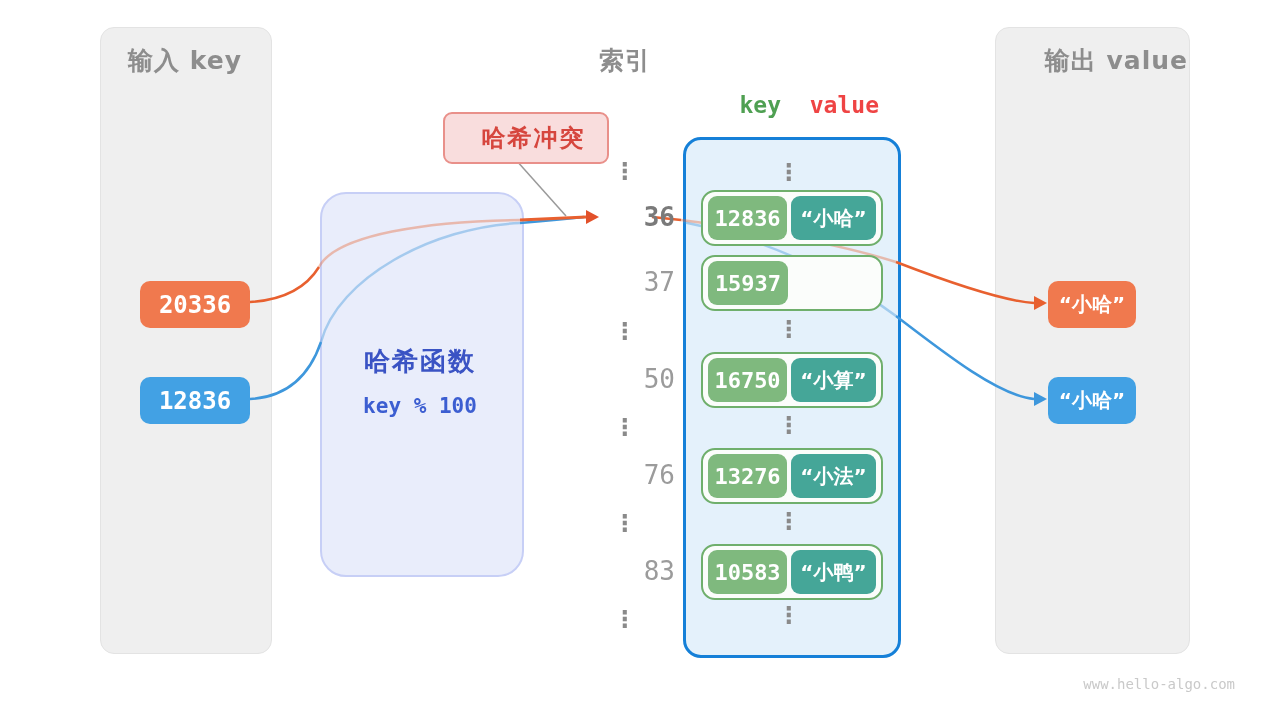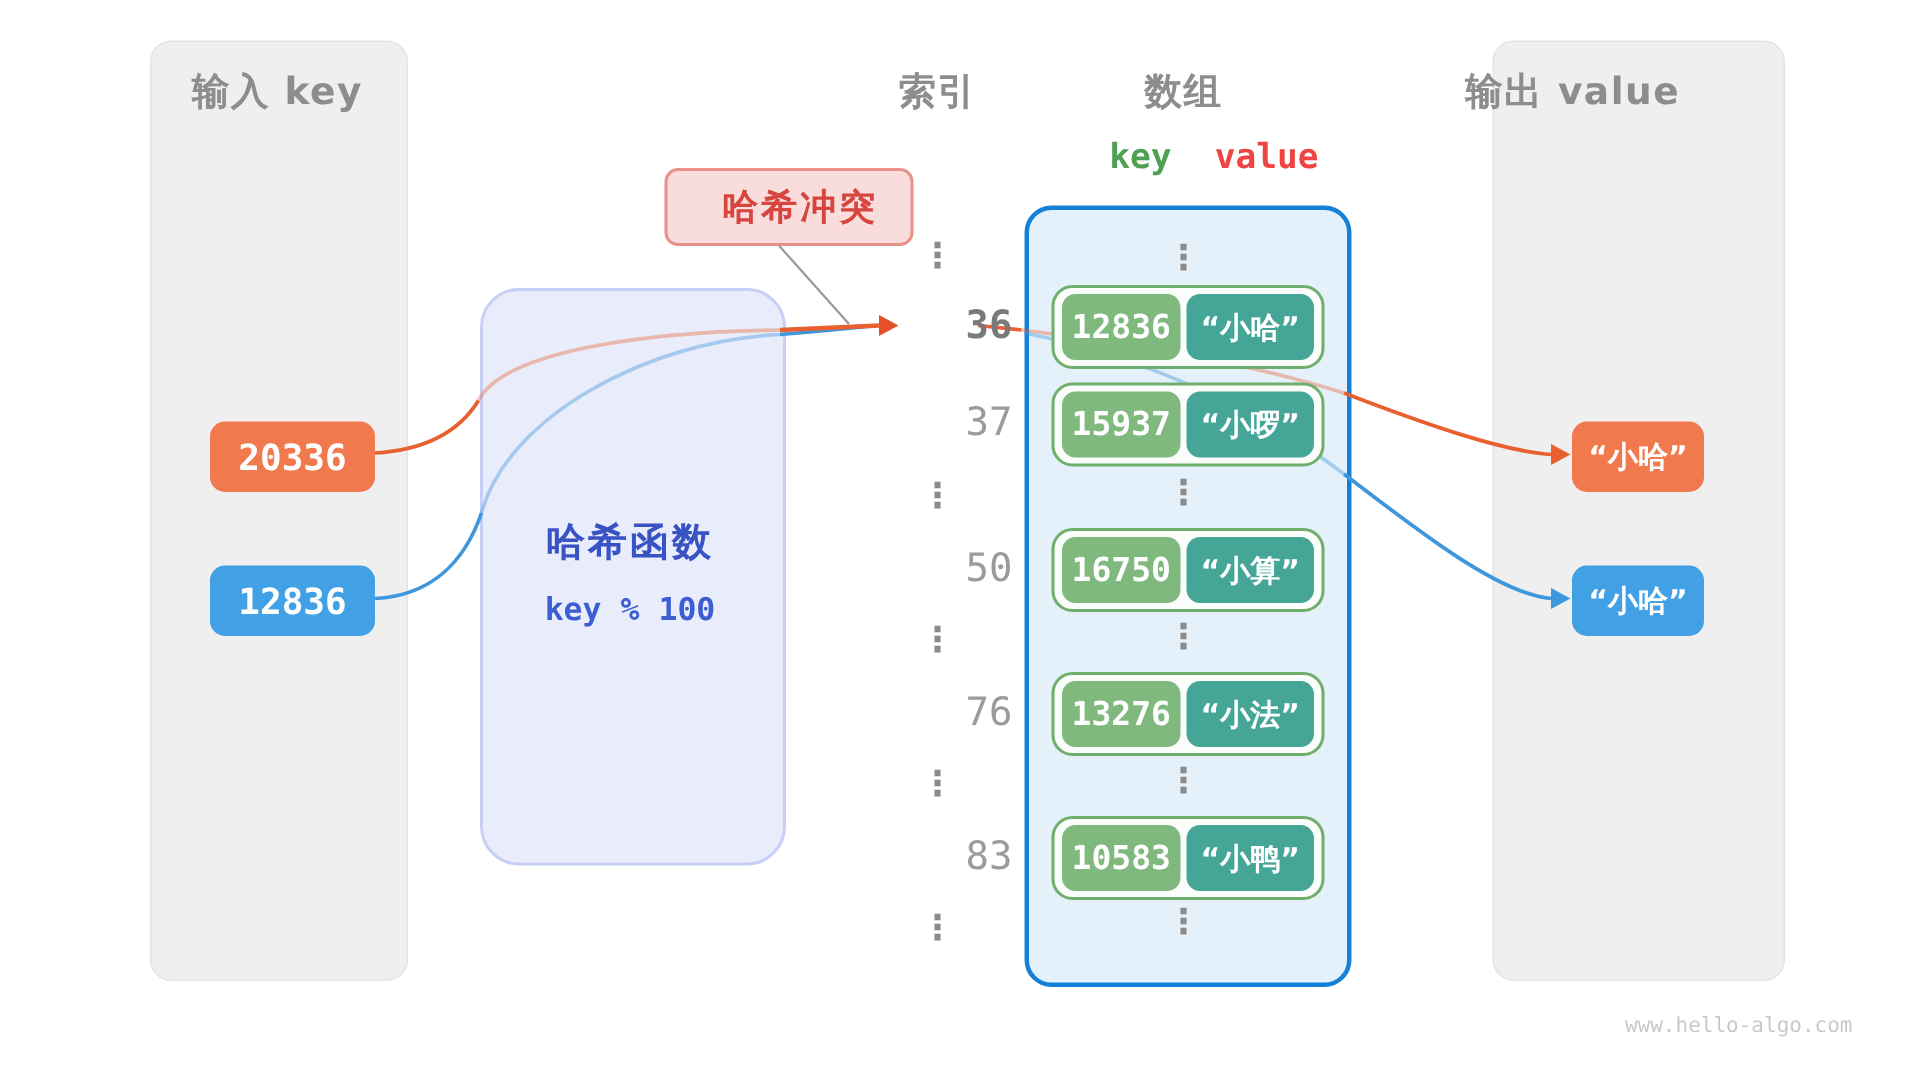--- a/index.html
+++ b/index.html
@@ -70,23 +70,22 @@
     <path d="M 319 267 C 336 234 430 221 520 220" stroke="#E8602F" stroke-width="2.5" fill="none" opacity="0.38"></path>
     <path d="M 520 220 C 545 219 565 218 586 217" stroke="#E8602F" stroke-width="3" fill="none"></path>
     <polygon points="586,210 599,217 586,224" fill="#E2512A"></polygon>
     <path d="M 652 217 L 681 220" stroke="#E8602F" stroke-width="2.5" fill="none"></path>
     <path d="M 681 220 C 760 230 832 242 896 262" stroke="#E8602F" stroke-width="2.5" fill="none" opacity="0.38"></path>
     <path d="M 896 262 C 948 282 1002 301 1034 303" stroke="#E8602F" stroke-width="2.5" fill="none"></path>
     <polygon points="1034,296 1047,303 1034,310" fill="#E8602F"></polygon>
   </svg>
 
   <div class="abs z2 panel-title" style="left:100px;top:44px;width:170px;">输入 key</div>
-  <div class="abs z2 panel-title" style="left:952px;top:44px;width:193px;">输出 value</div>
+  <div class="abs z2 panel-title" style="left:995px;top:44px;width:193px;text-align:right;">输出 value</div>
   <div class="abs z2 panel-title" style="left:575px;top:44px;width:100px;">索引</div>
-  <div class="abs z2 panel-title" style="left:729px;top:44px;width:120px;">数组</div>
 
   <div class="abs z2 keybox orange" style="left:140px;top:281px;width:110px;height:47px;">20336</div>
   <div class="abs z2 keybox blue" style="left:140px;top:377px;width:110px;height:47px;">12836</div>
 
   <div class="abs z2 hash-title" style="left:320px;top:344px;width:200px;">哈希函数</div>
   <div class="abs z2 hash-formula" style="left:320px;top:394px;width:200px;">key % 100</div>
 
   <div class="abs z2 collision" style="left:443px;top:112px;width:147px;height:48px;">哈希冲突</div>
 
   <div class="abs z2 vdots" style="left:575px;top:160px;">⋮</div>
@@ -108,21 +107,20 @@
   <div class="abs z2 vdots" style="left:739px;top:414px;">⋮</div>
   <div class="abs z2 vdots" style="left:739px;top:510px;">⋮</div>
   <div class="abs z2 vdots" style="left:739px;top:604px;">⋮</div>
 
   <div class="abs z2 pair" style="left:701px;top:190px;width:182px;height:56px;">
     <div class="pair-key">12836</div>
     <div class="pair-val">“小哈”</div>
   </div>
   <div class="abs z2 pair" style="left:701px;top:255px;width:182px;height:56px;">
     <div class="pair-key">15937</div>
-    <div class="pair-val">“小啰”</div>
   </div>
   <div class="abs z2 pair" style="left:701px;top:352px;width:182px;height:56px;align-items:center;">
     <div class="pair-key">16750</div>
     <div class="pair-val">“小算”</div>
   </div>
   <div class="abs z2 pair" style="left:701px;top:448px;width:182px;height:56px;">
     <div class="pair-key">13276</div>
     <div class="pair-val">“小法”</div>
   </div>
   <div class="abs z2 pair" style="left:701px;top:544px;width:182px;height:56px;">

